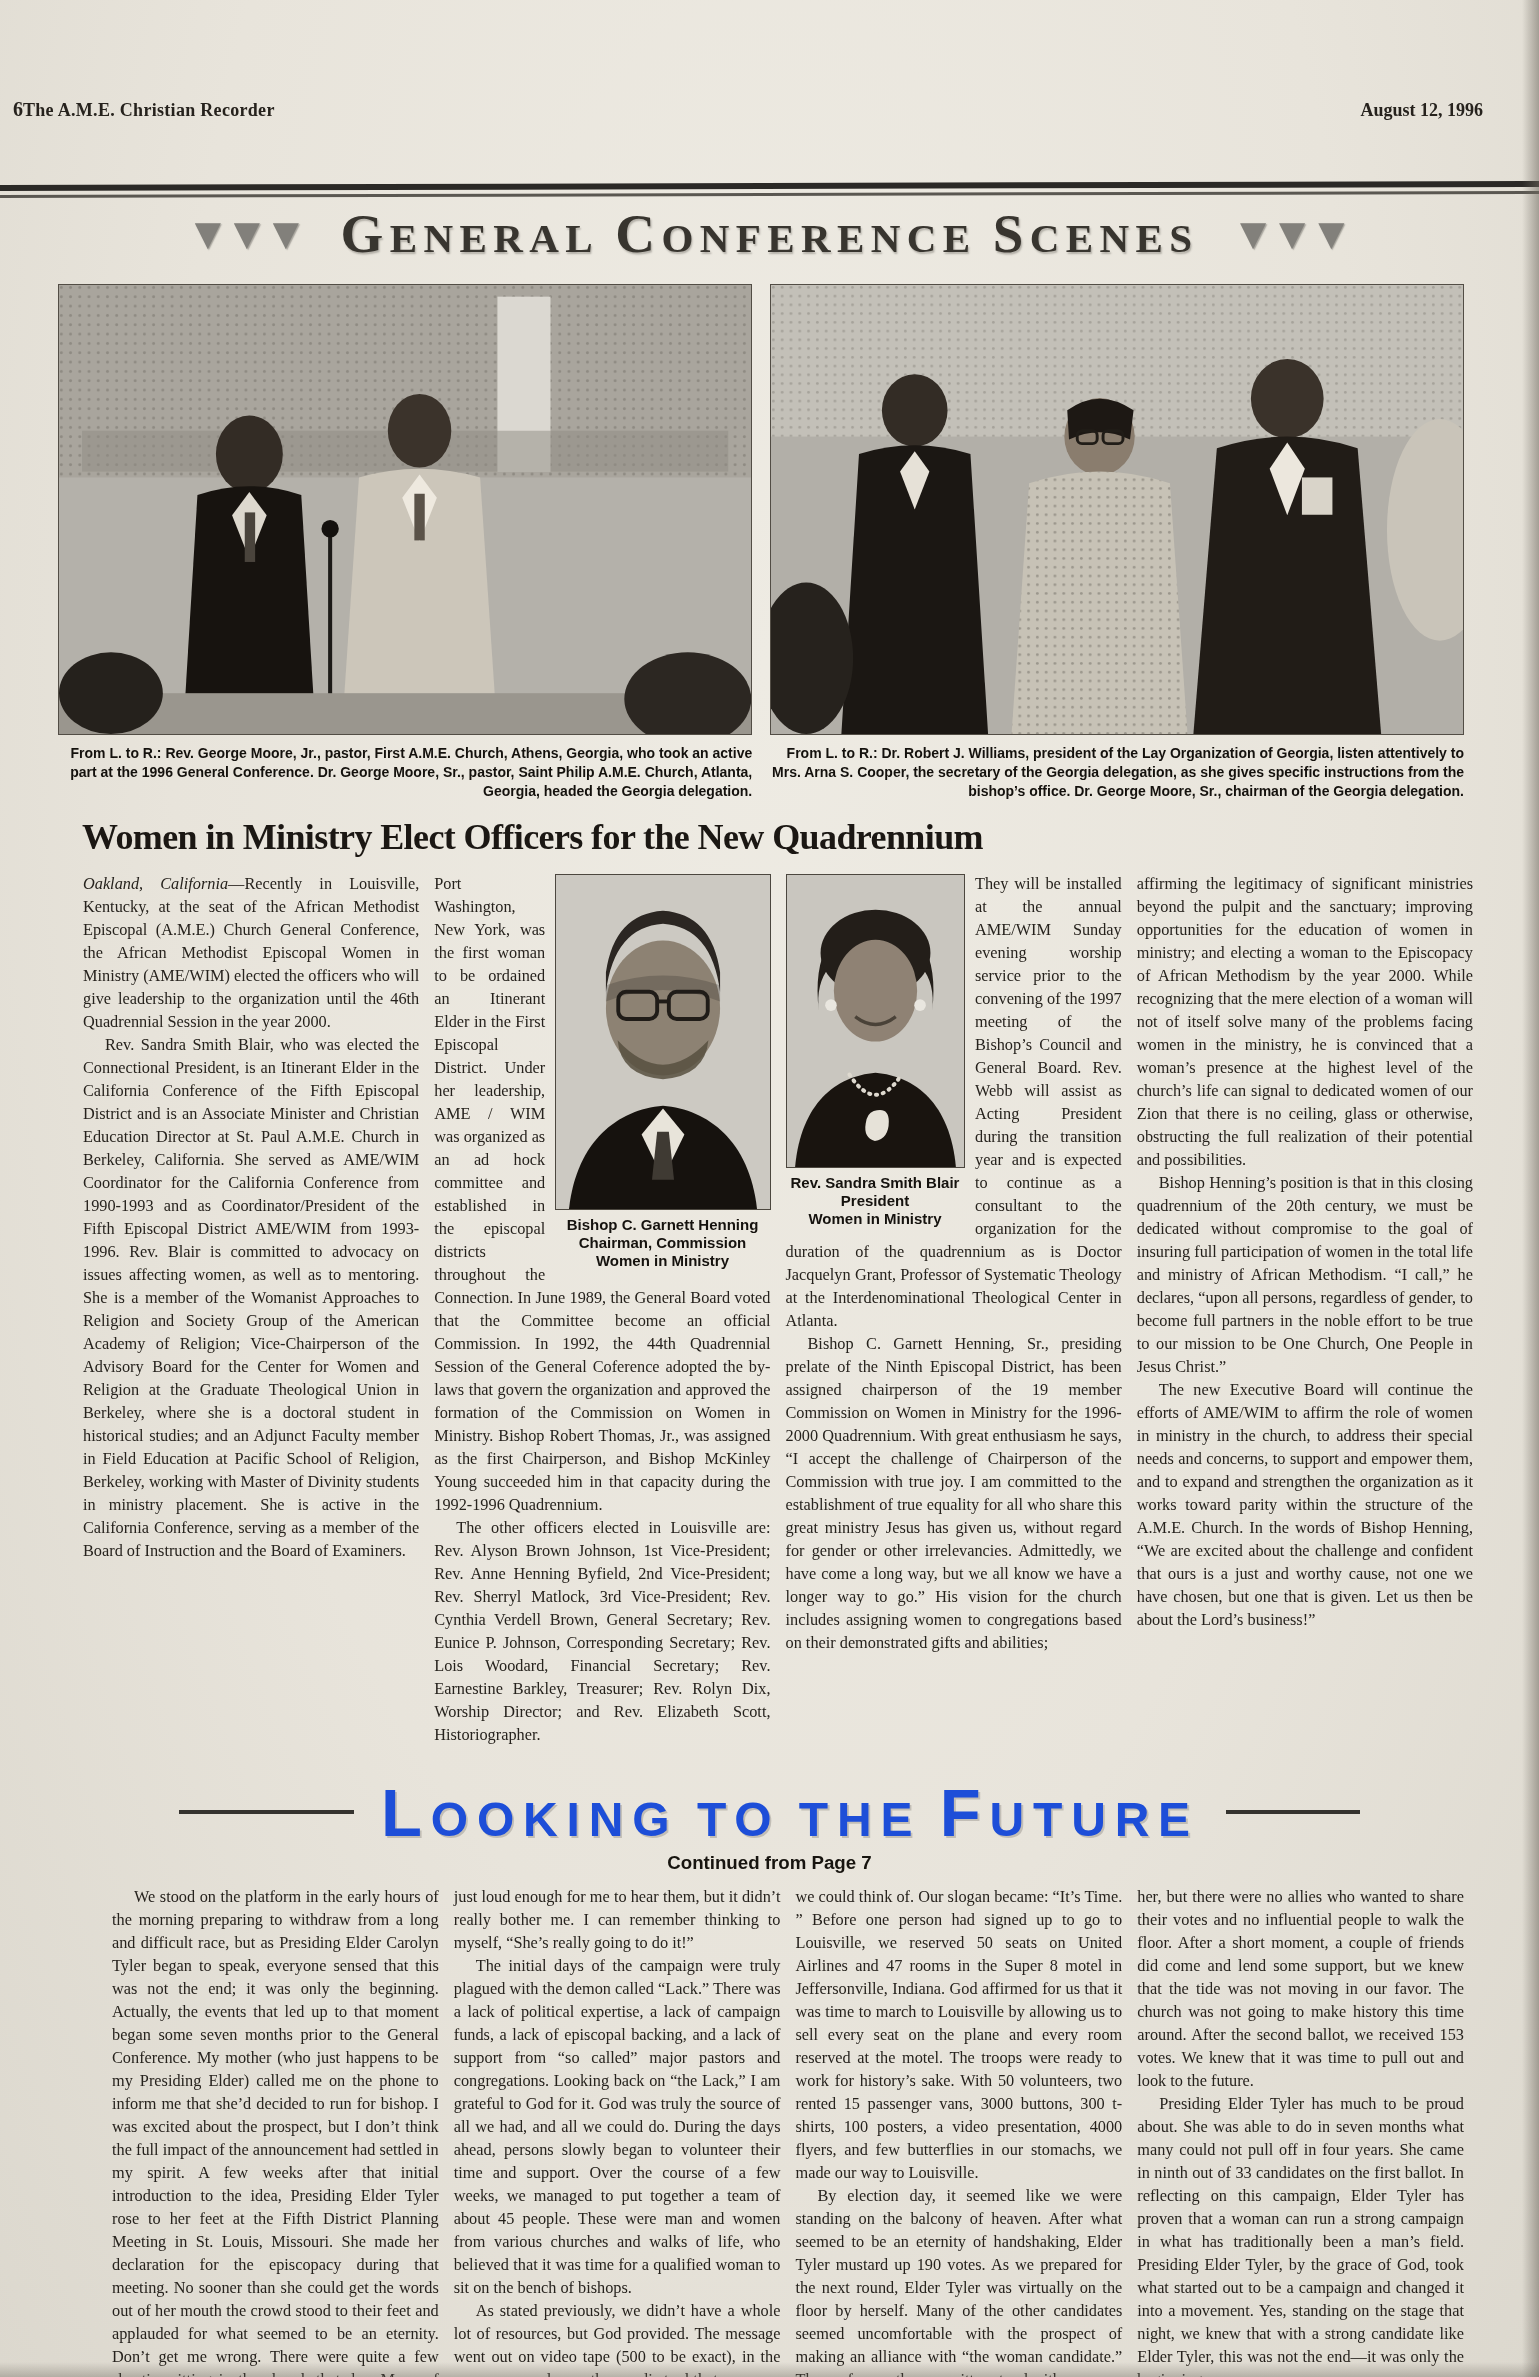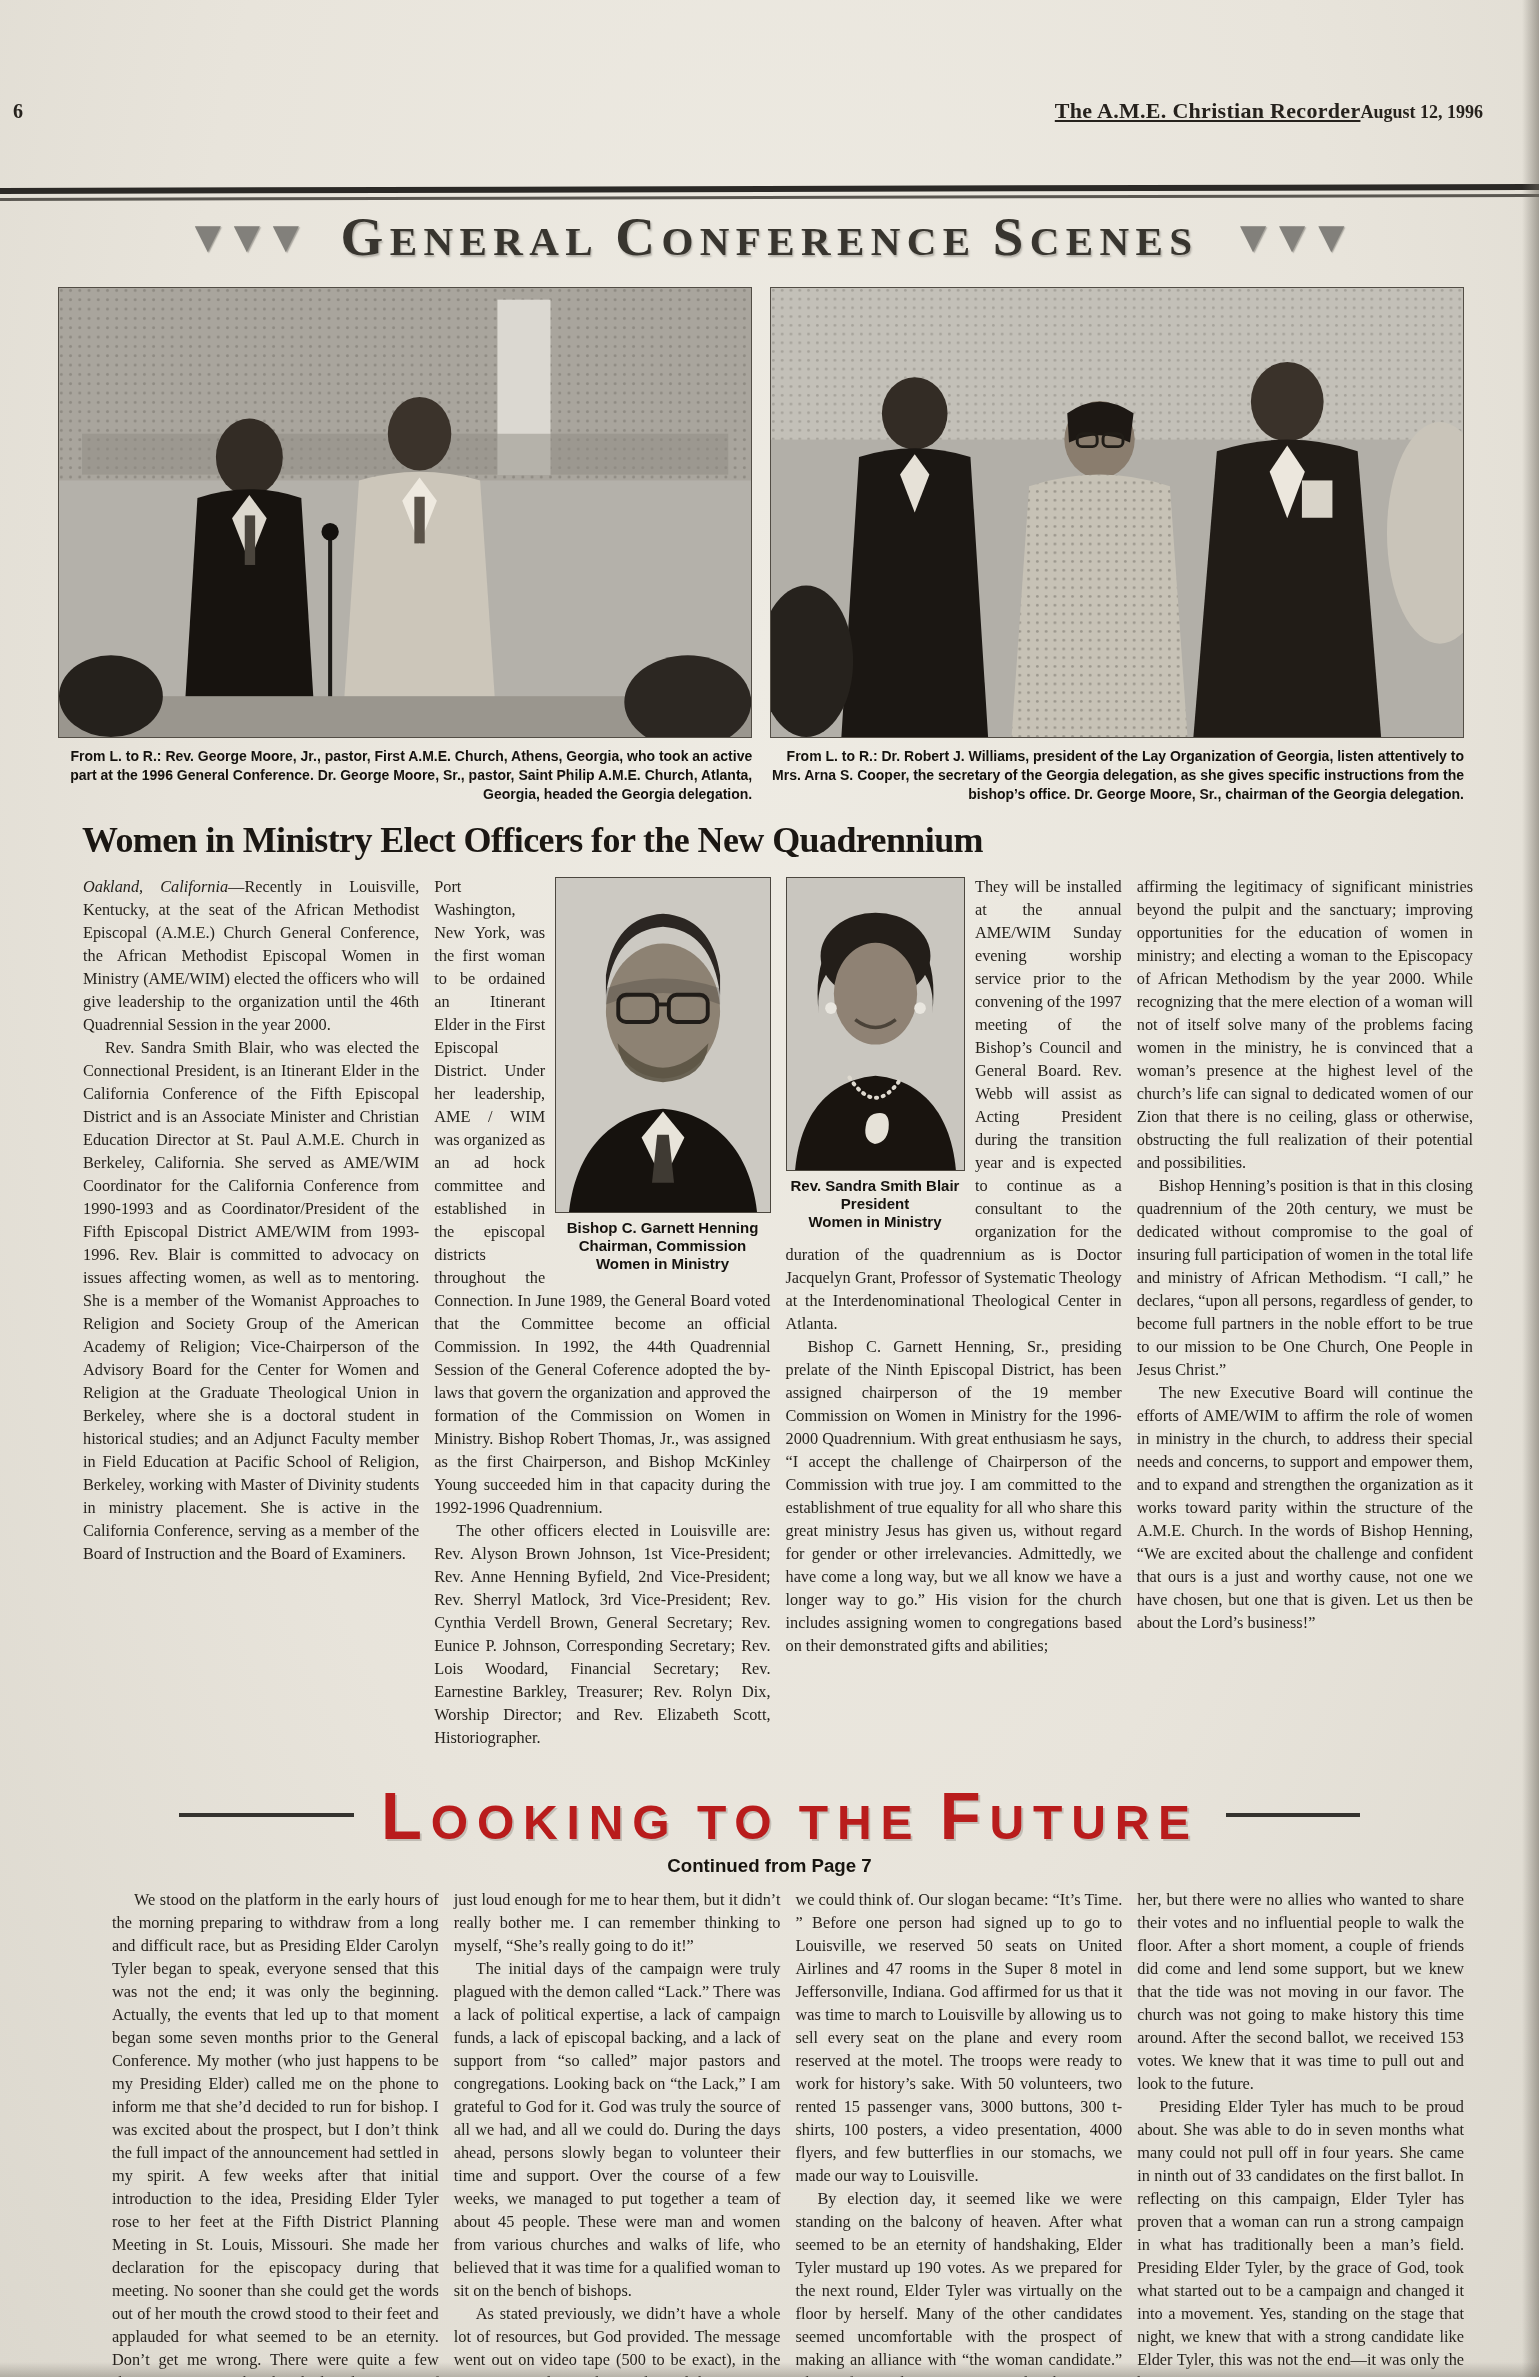--- a/index.html
+++ b/index.html
@@ -10,21 +10,21 @@
     -webkit-font-smoothing:antialiased;
   }
   .edge-right{position:absolute;top:0;right:0;width:17.5px;height:100%;
     background:linear-gradient(to left, rgba(110,105,95,.55), rgba(110,105,95,0));pointer-events:none;}
   .edge-bottom{position:absolute;bottom:0;left:0;width:100%;height:15px;
     background:linear-gradient(to top, rgba(100,95,85,.35), rgba(100,95,85,0));pointer-events:none;}
 
   
   .header{display:flex;align-items:baseline;padding:98px 56px 0 13px;font-weight:bold;}
   .pagenum{font-size:20px;}
-  .masthead{flex:1;text-align:right;font-size:22px;letter-spacing:0.3px;text-decoration:underline;}
+  .masthead{flex:1;text-align:left;font-size:18px;letter-spacing:0.3px;}
   .issuedate{font-size:18px;}
   .rule-double{margin-top:62px;transform:rotate(-0.15deg);}
   .rd-thick{height:6.4px;background:#2b2926;}
   .rd-thin{height:2.3px;background:#5a5751;margin-top:4.1px;}
 
   
   .banner{display:flex;align-items:center;justify-content:center;margin-top:3.5px;height:68px;}
   .tris{white-space:nowrap;}
   .tri{font-family:"DejaVu Sans", sans-serif;font-size:34px;color:#82807b;margin:0 5.3px;
     text-shadow:1.2px 1.2px 1.2px rgba(40,38,35,.35);}
@@ -59,21 +59,21 @@
   .pbox svg{display:block;width:100%;}
   figure.portrait figcaption{font-family:"Liberation Sans", sans-serif;font-weight:700;
     font-size:15px;line-height:18px;text-align:center;margin-top:5.8px;color:#15120e;text-indent:0;}
   figure.portrait figcaption span{display:block;}
 
   
   .future-head{display:flex;align-items:center;justify-content:center;margin-top:28px;}
   .hline{height:4.1px;background:#35332f;width:175px;}
   .hline.short{width:134px;}
   .fh{margin:0 17.5px;white-space:nowrap;font-family:"Liberation Sans", sans-serif;
-    font-weight:700;color:#b91c1c;text-shadow:1.8px 1.8px 0 rgba(60,56,50,.22);}
+    font-weight:700;color:#1d4ed8;text-shadow:1.8px 1.8px 0 rgba(60,56,50,.22);}
   .fh .fw{font-size:48px;letter-spacing:8.8px;margin:0 9.3px;}
   .fh .fbig{font-size:67px;letter-spacing:8.8px;}
   .continued{text-align:center;font-family:"Liberation Sans", sans-serif;font-weight:700;
     font-size:18.7px;margin-top:1.2px;color:#17140f;}
   .future-cols{display:flex;gap:15px;padding:0 75px 0 112px;margin-top:10.5px;}
 </style>
 </head>
 <body>
 
 <header class="header">

